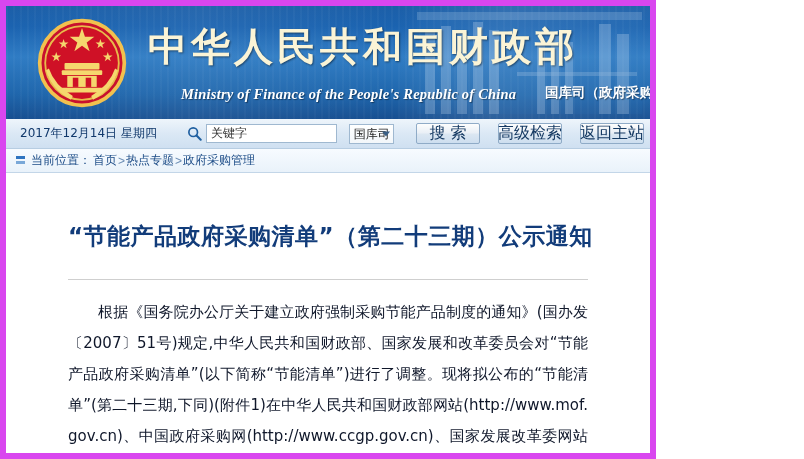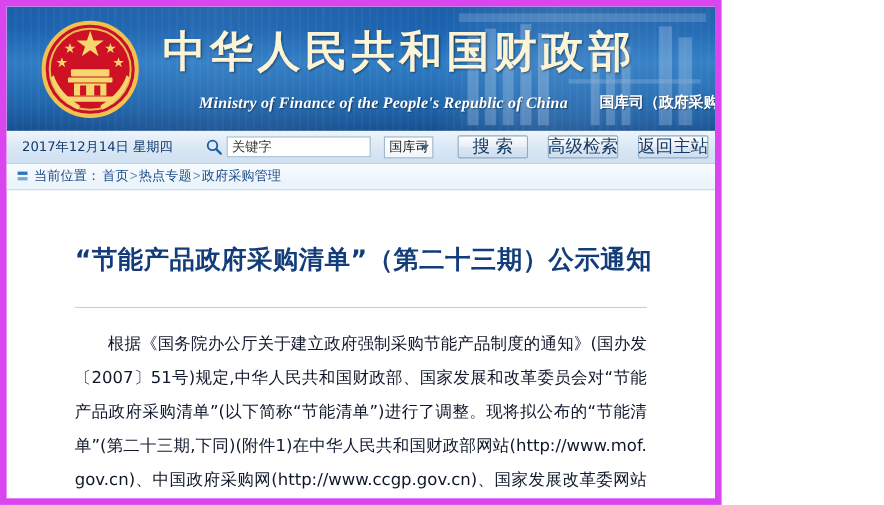--- a/index.html
+++ b/index.html
@@ -110,21 +110,21 @@
     line-height: 17px;
   }
   .select-box {
     margin-left: 12px;
     width: 78px; height: 20px;
     background: linear-gradient(180deg,#ffffff 0%, #f2f6fa 100%);
     border: 1px solid #9fb8d0;
     font-family: "DejaVu Sans", sans-serif;
     font-size: 12px;
     color: #222;
-    display: flex; align-items: center;
+    display: flex; align-items: flex-end;
     padding-left: 4px;
     position: relative;
   }
   .select-box .caret {
     position: absolute; right: 3px; top: 50%; transform: translateY(-50%);
     width: 0; height: 0;
     border-left: 4px solid transparent;
     border-right: 4px solid transparent;
     border-top: 5px solid #3a5f85;
   }
@@ -145,21 +145,21 @@
   }
   .btn.first { margin-left: 22px; }
 
   
   .crumb {
     height: 24px;
     background: linear-gradient(180deg,#f7fbff 0%, #e9f2fa 100%);
     border-bottom: 1px solid #c3d6e8;
     display: flex; align-items: center;
     padding-left: 10px;
-    font-family: Liberation Mono, monospace;
+    font-family: Liberation Sans, sans-serif;
     font-size: 12px;
     color: #23497c;
     white-space: nowrap;
   }
   .crumb .bullet {
     width: 9px; height: 9px;
     margin-right: 6px;
     display: inline-block;
     position: relative;
   }

